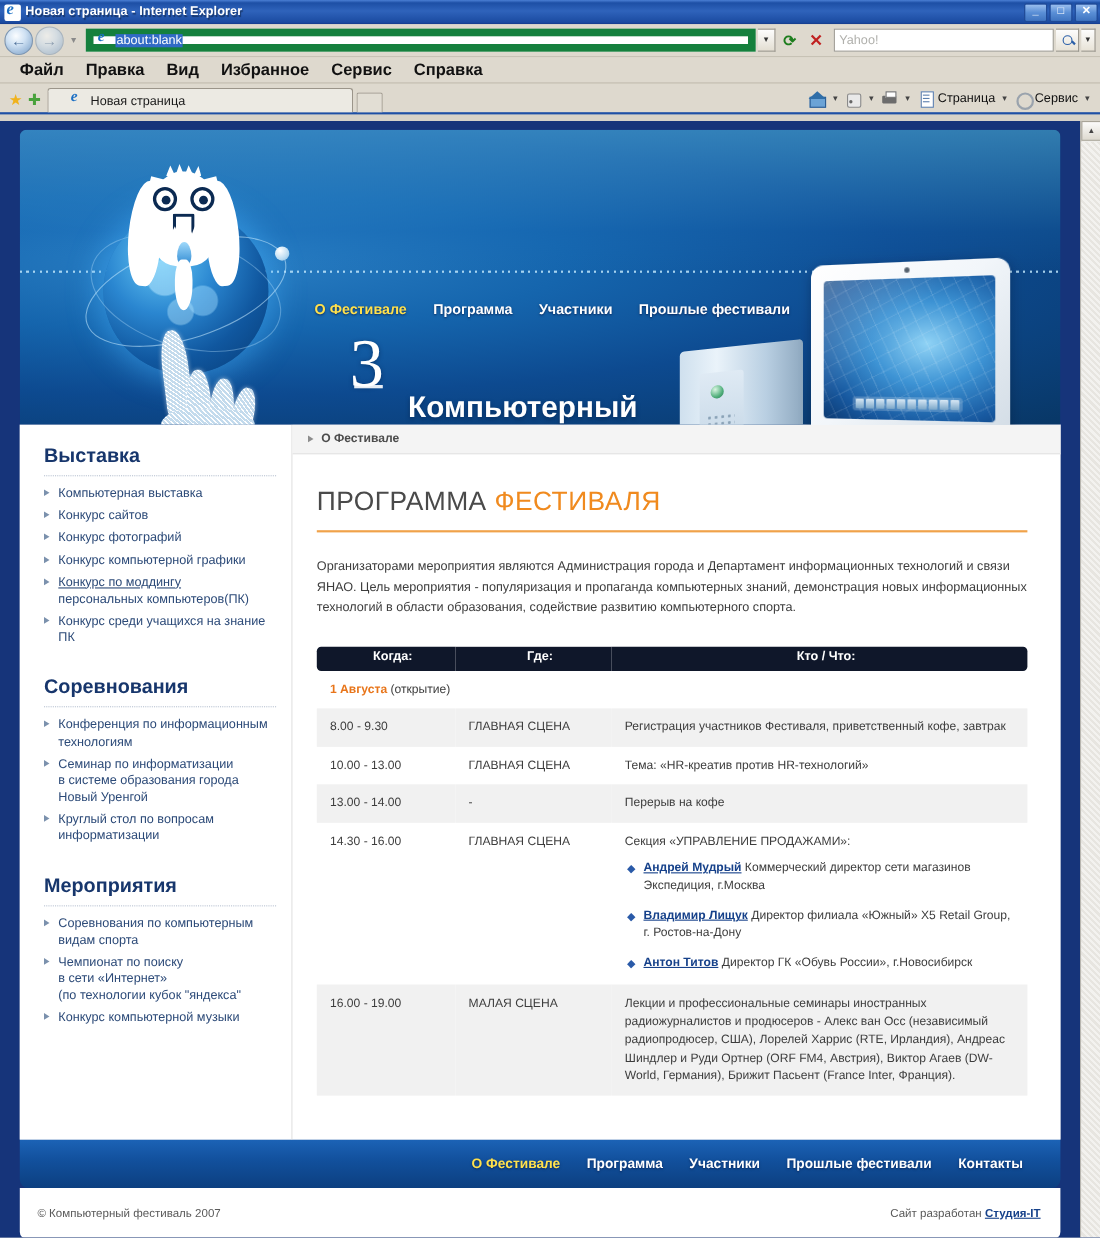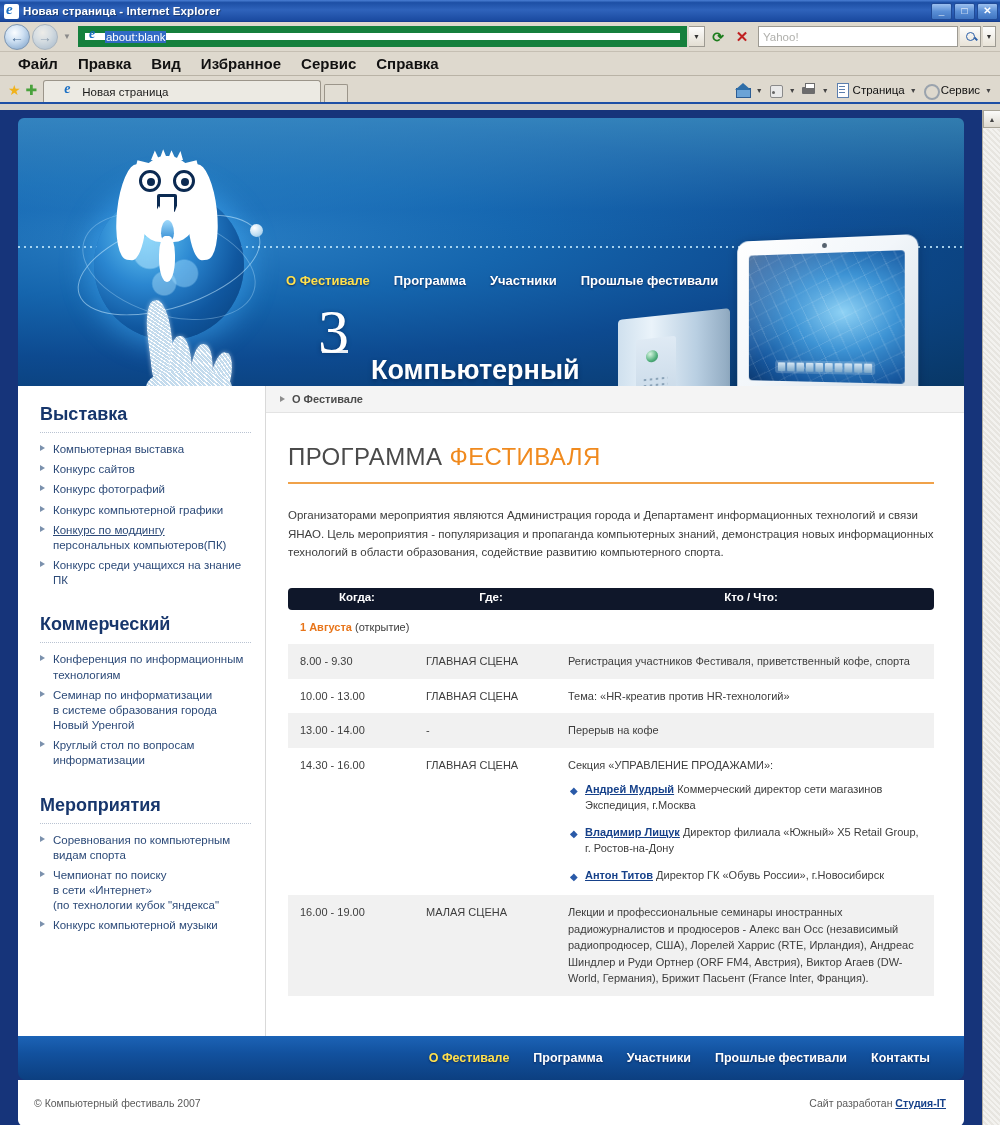--- a/index.html
+++ b/index.html
@@ -641,21 +641,21 @@
               <li><span class="arr"></span><span class="txt">Компьютерная выставка</span></li>
               <li><span class="arr"></span><span class="txt">Конкурс сайтов</span></li>
               <li><span class="arr"></span><span class="txt">Конкурс фотографий</span></li>
               <li><span class="arr"></span><span class="txt">Конкурс компьютерной графики</span></li>
               <li><span class="arr"></span><span class="txt link">Конкурс по моддингу</span><br><span class="txt">персональных компьютеров(ПК)</span></li>
               <li><span class="arr"></span><span class="txt">Конкурс среди учащихся на знание ПК</span></li>
             </ul>
           </div>
 
           <div class="side-group">
-            <div class="side-title">Коммерческий</div>
+            <div class="side-title">Соревнования</div>
             <ul class="side-list">
               <li><span class="arr"></span><span class="txt">Конференция по информационным</span><br><span class="txt">технологиям</span></li>
               <li><span class="arr"></span><span class="txt">Семинар по информатизации</span><br><span class="txt">в системе образования города</span><br><span class="txt">Новый Уренгой</span></li>
               <li><span class="arr"></span><span class="txt">Круглый стол по вопросам</span><br><span class="txt">информатизации</span></li>
             </ul>
           </div>
 
           <div class="side-group">
             <div class="side-title">Мероприятия</div>
             <ul class="side-list">
@@ -694,21 +694,21 @@
                 <tr class="daterow">
                   <td colspan="3">
                     <span class="d-num">1 Августа</span>
                     <span class="d-note">(открытие)</span>
                   </td>
                 </tr>
 
                 <tr class="alt">
                   <td class="col-when">8.00 - 9.30</td>
                   <td class="col-where">ГЛАВНАЯ СЦЕНА</td>
-                  <td>Регистрация участников Фестиваля, приветственный кофе, спорта</td>
+                  <td>Регистрация участников Фестиваля, приветственный кофе, завтрак</td>
                 </tr>
 
                 <tr>
                   <td class="col-when">10.00 - 13.00</td>
                   <td class="col-where">ГЛАВНАЯ СЦЕНА</td>
                   <td>Тема: «HR-креатив против HR-технологий»</td>
                 </tr>
 
                 <tr class="alt">
                   <td class="col-when">13.00 - 14.00</td>

